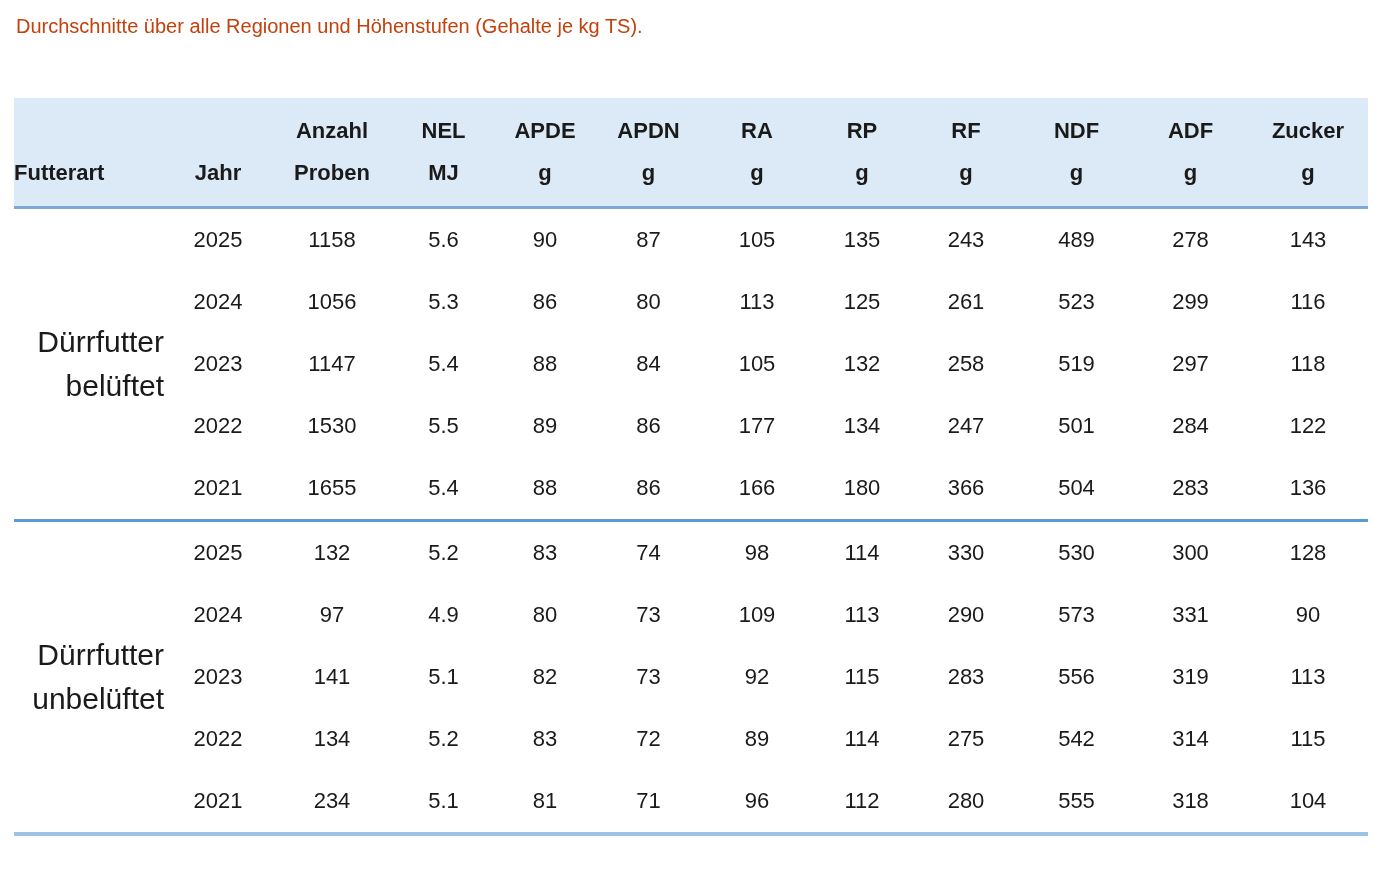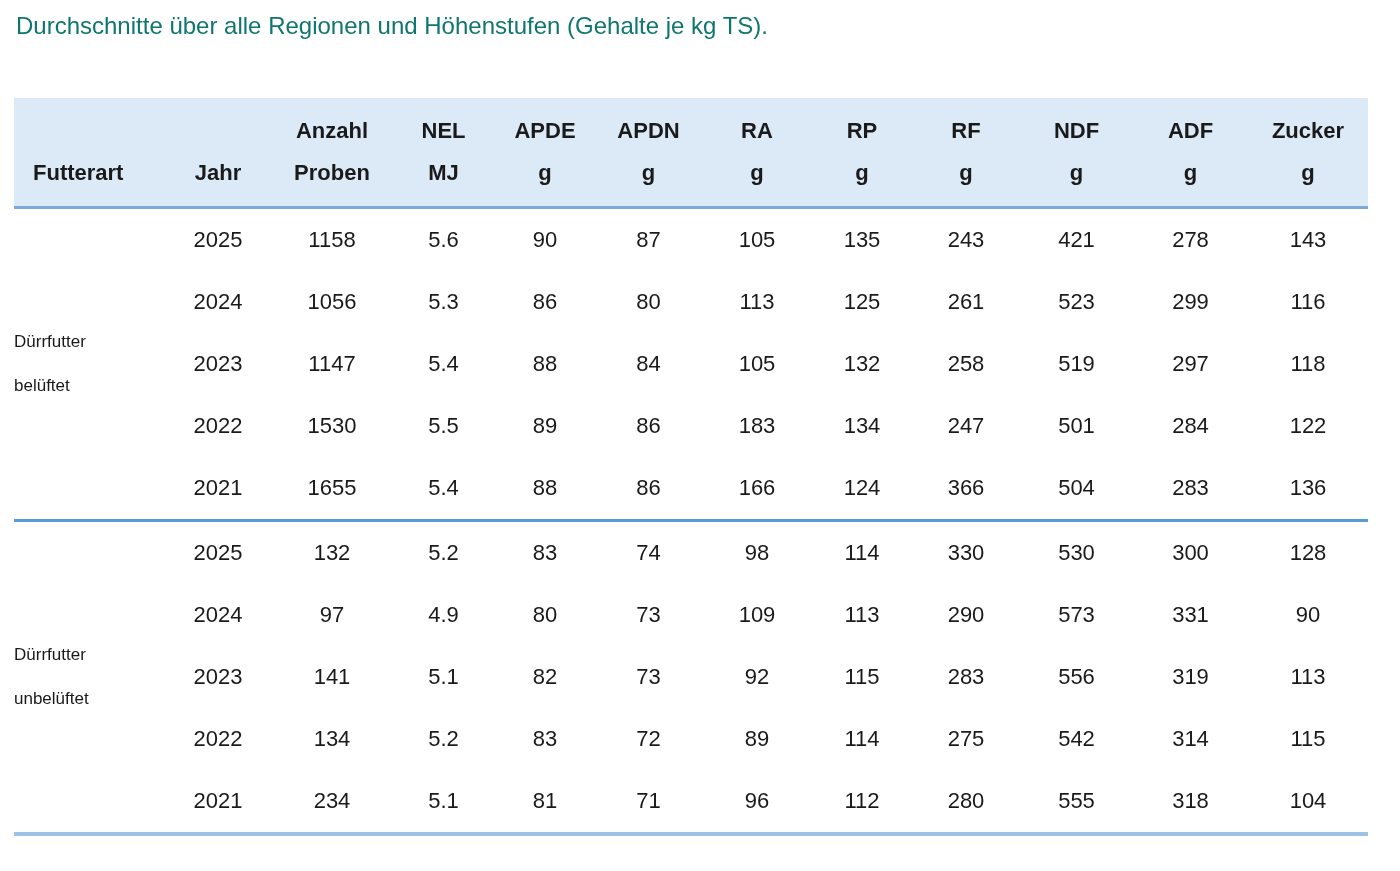--- a/index.html
+++ b/index.html
@@ -12,24 +12,24 @@
   .page {
     position: relative;
     width: 1400px;
     height: 871px;
     box-sizing: border-box;
     padding: 12px 16px 0 14px;
     background: #ffffff;
     overflow: hidden;
   }
   .doc-title {
-    font-size: 24px;
+    font-size: 20px;
     line-height: 28px;
     margin-left: 2px;
-    color: #0f766e;
+    color: #c2410c;
   }
   table.data-table {
     border-collapse: collapse;
     table-layout: fixed;
     width: 1354px;
     margin-top: 58px;
     border-bottom: 4px solid #9cc2e5;
   }
   thead th {
     background: #dce9f6;
@@ -46,32 +46,31 @@
     justify-content: center;
     gap: 16px;
     height: 108px;
   }
   .hline {
     min-height: 26px;
     line-height: 26px;
   }
   thead th.col-futterart .hline {
     text-align: left;
-    padding-left: 19px;
   }
   tbody td {
     font-size: 22px;
     text-align: center;
     height: 62px;
     padding: 0;
     vertical-align: middle;
   }
   td.group-cell {
-    text-align: left;
-    font-size: 17px;
+    text-align: right;
+    font-size: 30px;
   }
   td.group-cell div {
     line-height: 44px;
   }
   tr.section-start td {
     border-top: 3px solid #5b9bd5;
   }
 </style>
 </head>
 <body>
@@ -177,21 +176,21 @@
             <div>belüftet</div>
           </td>
           <td>2025</td>
           <td>1158</td>
           <td>5.6</td>
           <td>90</td>
           <td>87</td>
           <td>105</td>
           <td>135</td>
           <td>243</td>
-          <td>421</td>
+          <td>489</td>
           <td>278</td>
           <td>143</td>
         </tr>
         <tr>
           <td>2024</td>
           <td>1056</td>
           <td>5.3</td>
           <td>86</td>
           <td>80</td>
           <td>113</td>
@@ -213,35 +212,35 @@
           <td>519</td>
           <td>297</td>
           <td>118</td>
         </tr>
         <tr>
           <td>2022</td>
           <td>1530</td>
           <td>5.5</td>
           <td>89</td>
           <td>86</td>
-          <td>183</td>
+          <td>177</td>
           <td>134</td>
           <td>247</td>
           <td>501</td>
           <td>284</td>
           <td>122</td>
         </tr>
         <tr>
           <td>2021</td>
           <td>1655</td>
           <td>5.4</td>
           <td>88</td>
           <td>86</td>
           <td>166</td>
-          <td>124</td>
+          <td>180</td>
           <td>366</td>
           <td>504</td>
           <td>283</td>
           <td>136</td>
         </tr>
         <tr class="section-start">
           <td rowspan="5" class="group-cell">
             <div>Dürrfutter</div>
             <div>unbelüftet</div>
           </td>

